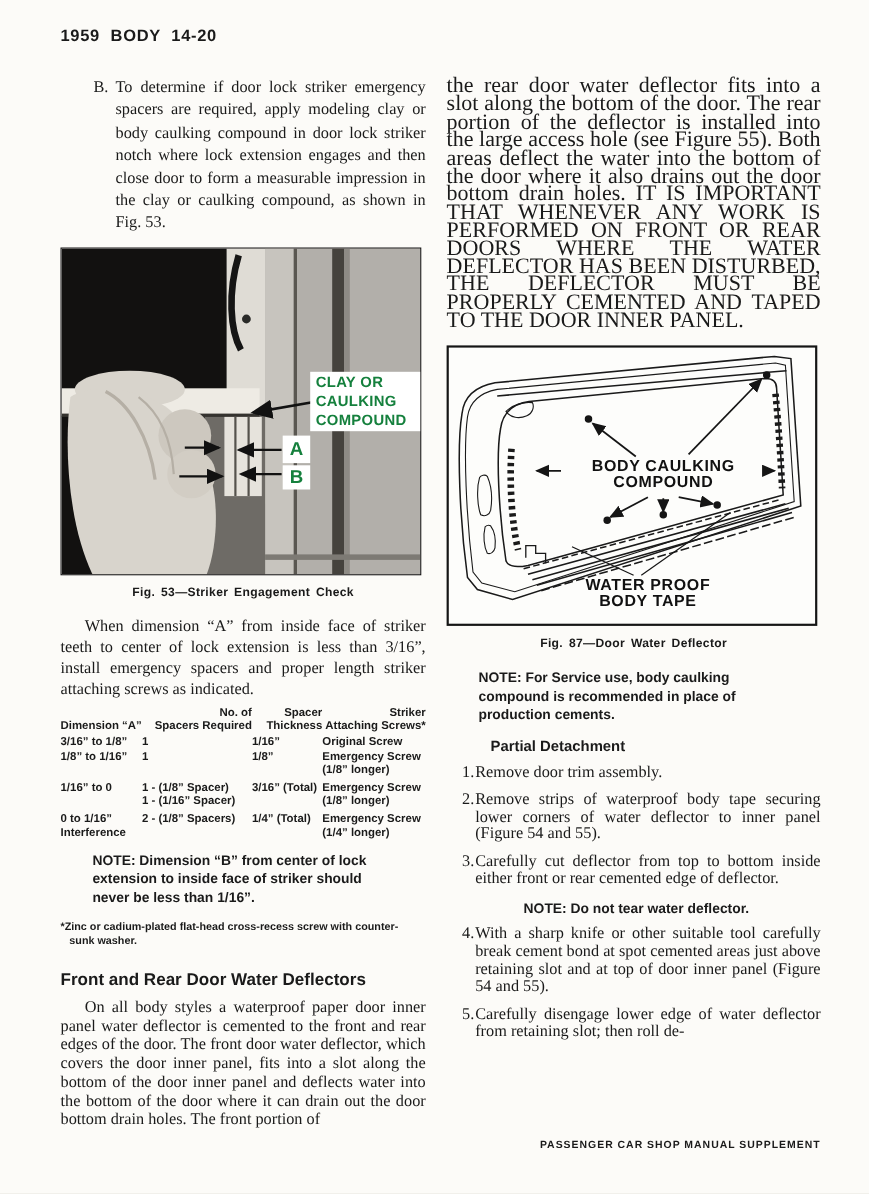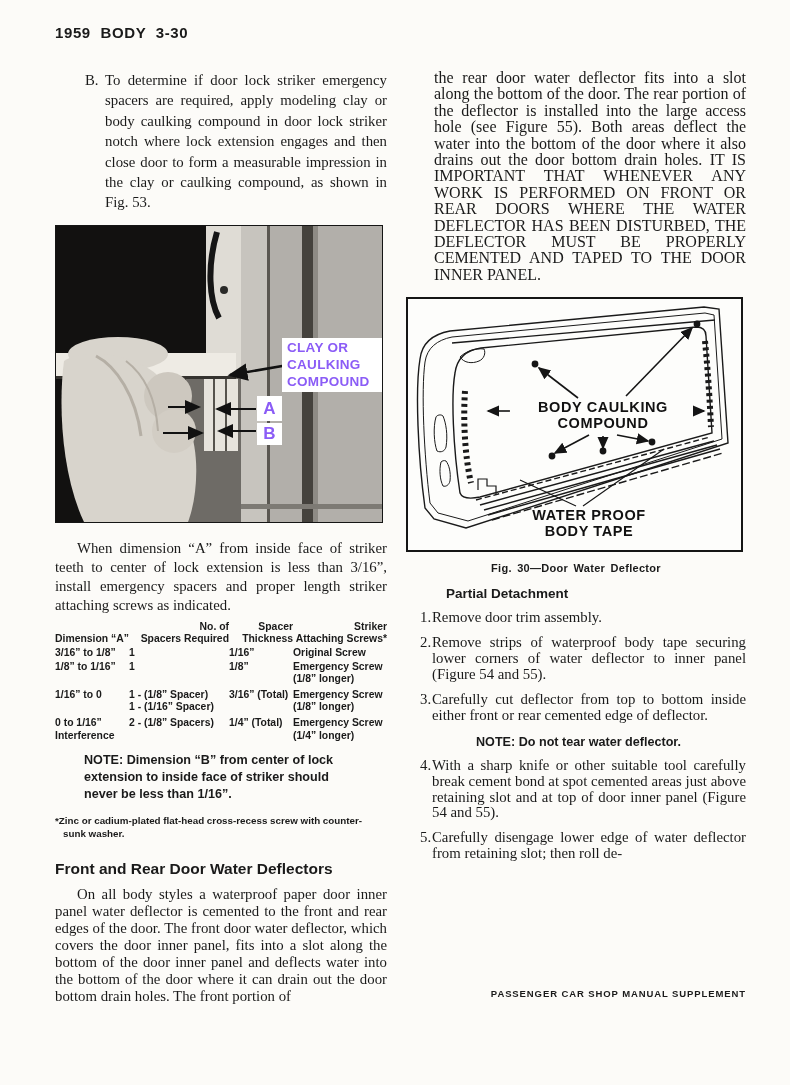--- a/index.html
+++ b/index.html
@@ -14,21 +14,21 @@
   .just{text-align:justify;}
   .indent{text-indent:22px;}
 
   
   .para-b{margin-left:30px;padding-left:20px;position:relative;font-size:14.8px;
           line-height:20.4px;text-align:justify;}
   .b-label{position:absolute;left:0;top:0;}
 
   
   .fig53{margin-top:12px;position:relative;width:326px;height:296px;border:1px solid #151515;}
-  .callout{position:absolute;background:#ffffff;color:#8b5cf6;
+  .callout{position:absolute;background:#ffffff;color:#15803d;
            font-family:"Liberation Sans",sans-serif;font-weight:bold;}
   .clay-callout{left:226px;top:112px;width:100px;font-size:13.5px;line-height:17px;
            padding:1px 0 2px 5px;box-sizing:border-box;letter-spacing:.3px;}
   .a-callout{left:201px;top:170px;width:25px;height:25px;font-size:17px;text-align:center;line-height:25px;}
   .b-callout{left:201px;top:197px;width:25px;height:22px;font-size:17px;text-align:center;line-height:22px;}
   .fig-caption{margin-top:10px;text-align:center;font-family:"Liberation Sans",sans-serif;
            font-weight:bold;font-size:11px;letter-spacing:.3px;word-spacing:2px;}
 
   .dim-para{margin-top:16px;font-size:14.8px;line-height:19px;}
 
@@ -43,49 +43,49 @@
 
   .note{margin-top:10px;margin-left:29px;width:266px;font-family:"Liberation Sans",sans-serif;
            font-weight:bold;font-size:12.6px;line-height:17px;}
   .footnote{margin-top:12px;font-family:"Liberation Sans",sans-serif;font-weight:bold;
            font-size:9.8px;line-height:12.5px;padding-left:8px;text-indent:-8px;white-space:pre-line;}
   .section-heading{margin:20px 0 0 0;font-family:"Liberation Sans",sans-serif;font-weight:bold;
            font-size:15.5px;}
   .section-para{margin-top:8px;font-size:14.8px;line-height:17px;}
 
   
-  .top-para{font-size:16px;line-height:16.4px;margin-left:28px;}
+  .top-para{font-size:20px;line-height:16.4px;}
   .fig54{margin-top:14px;position:relative;width:333px;height:251px;border:2px solid #151515;
            background:#fdfdfb;}
   .f54-label{position:absolute;text-align:center;color:#111;
            font-family:"Liberation Sans",sans-serif;font-weight:bold;font-size:14.5px;
            line-height:15.5px;letter-spacing:.6px;}
   .caulk-label{left:105px;top:101px;width:180px;}
   .tape-label{left:101px;top:209px;width:160px;}
   .note-service{margin-top:17px;}
   .proc-para{margin-top:13px;font-size:14.8px;line-height:16.5px;}
   .subheading{margin:12px 0 0 0;font-family:"Liberation Sans",sans-serif;font-weight:bold;
            font-size:13.5px;padding-left:40px;}
   .steps{list-style:none;margin:2px 0 0 0;padding:0;}
   .step{display:grid;grid-template-columns:26px 1fr;margin-top:9px;font-size:14.8px;
            line-height:15.9px;}
   .step .num{padding-left:14px;}
   .step .txt{text-align:justify;}
   .note-tear{margin:11px 0 0 26px;font-family:"Liberation Sans",sans-serif;font-weight:bold;
            font-size:12.6px;padding-left:44px;}
-  .page-footer{position:absolute;left:406px;top:988px;width:340px;text-align:right;
+  .page-footer{position:absolute;left:406px;top:1036px;width:340px;text-align:right;
            font-family:"Liberation Sans",sans-serif;font-weight:bold;font-size:9.5px;
            letter-spacing:.9px;}
 </style>
 </head>
 <body>
 
 <div class="page">
 
-  <div class="page-header">1959 BODY 3-30</div>
+  <div class="page-header">1959 BODY 14-20</div>
 
   <div class="col left-col">
 
     <div class="para-b">
       <span class="b-label">B.</span>
       <span>To determine if door lock striker emergency spacers are required, apply modeling clay or body caulking compound in door lock striker notch where lock extension engages and then close door to form a measurable impression in the clay or caulking compound, as shown in Fig. 53.</span>
     </div>
 
     <div class="fig53">
       <svg viewBox="0 0 326 296" width="326" height="296">
@@ -123,20 +123,21 @@
           <line x1="200" y1="183" x2="161" y2="183" stroke-width="2" marker-end="url(#ah53)"></line>
           <line x1="107" y1="207" x2="146" y2="207" stroke-width="2" marker-end="url(#ah53)"></line>
           <line x1="200" y1="205" x2="163" y2="205" stroke-width="2" marker-end="url(#ah53)"></line>
           <line x1="232" y1="139" x2="174" y2="149" stroke-width="2.5" marker-end="url(#ah53)"></line>
         </g>
       </svg>
       <div class="callout clay-callout">CLAY OR CAULKING COMPOUND</div>
       <div class="callout a-callout">A</div>
       <div class="callout b-callout">B</div>
     </div>
+    <div class="fig-caption">Fig. 53—Striker Engagement Check</div>
 
     <p class="dim-para just indent">When dimension “A” from inside face of striker teeth to center of lock extension is less than 3/16”, install emergency spacers and proper length striker attaching screws as indicated.</p>
 
     <div class="spec-table">
       <div class="trow thead">
         <div class="tc c1">Dimension “A”</div>
         <div class="tc c2 ctr">No. of
 Spacers Required</div>
         <div class="tc c3 ctr">Spacer
 Thickness</div>
@@ -225,22 +226,23 @@
           <circle cx="127" cy="65" r="3.4"></circle>
           <circle cx="289" cy="25" r="3.4"></circle>
           <circle cx="144" cy="157" r="3.4"></circle>
           <circle cx="195" cy="152" r="3.4"></circle>
           <circle cx="244" cy="143" r="3.4"></circle>
         </g>
       </svg>
       <div class="f54-label tape-label">WATER PROOF BODY TAPE</div>
       <div class="f54-label caulk-label">BODY CAULKING COMPOUND</div>
     </div>
-    <div class="fig-caption">Fig. 30—Door Water Deflector</div>
-
+    <div class="fig-caption">Fig. 87—Door Water Deflector</div>
+
+    <div class="note note-service">NOTE: For Service use, body caulking compound is recommended in place of production cements.</div>
 
 
     <h4 class="subheading">Partial Detachment</h4>
 
     <ol class="steps">
       <li class="step">
         <span class="num">1.</span>
         <span class="txt">Remove door trim assembly.</span>
       </li>
       <li class="step">

